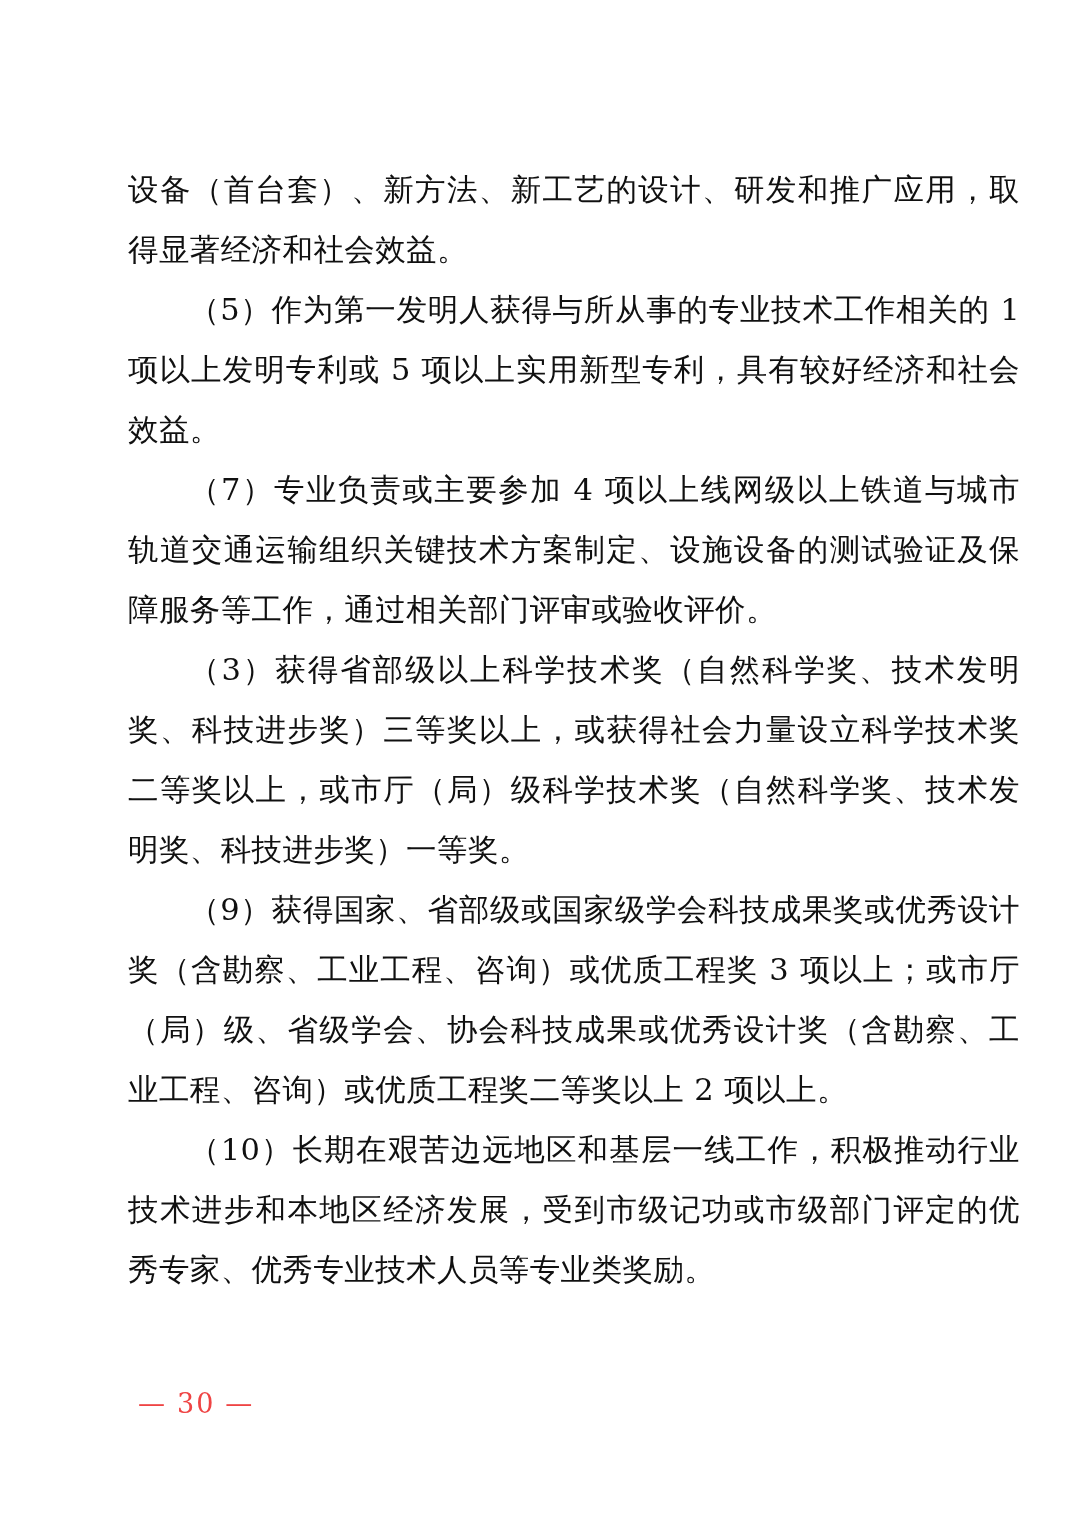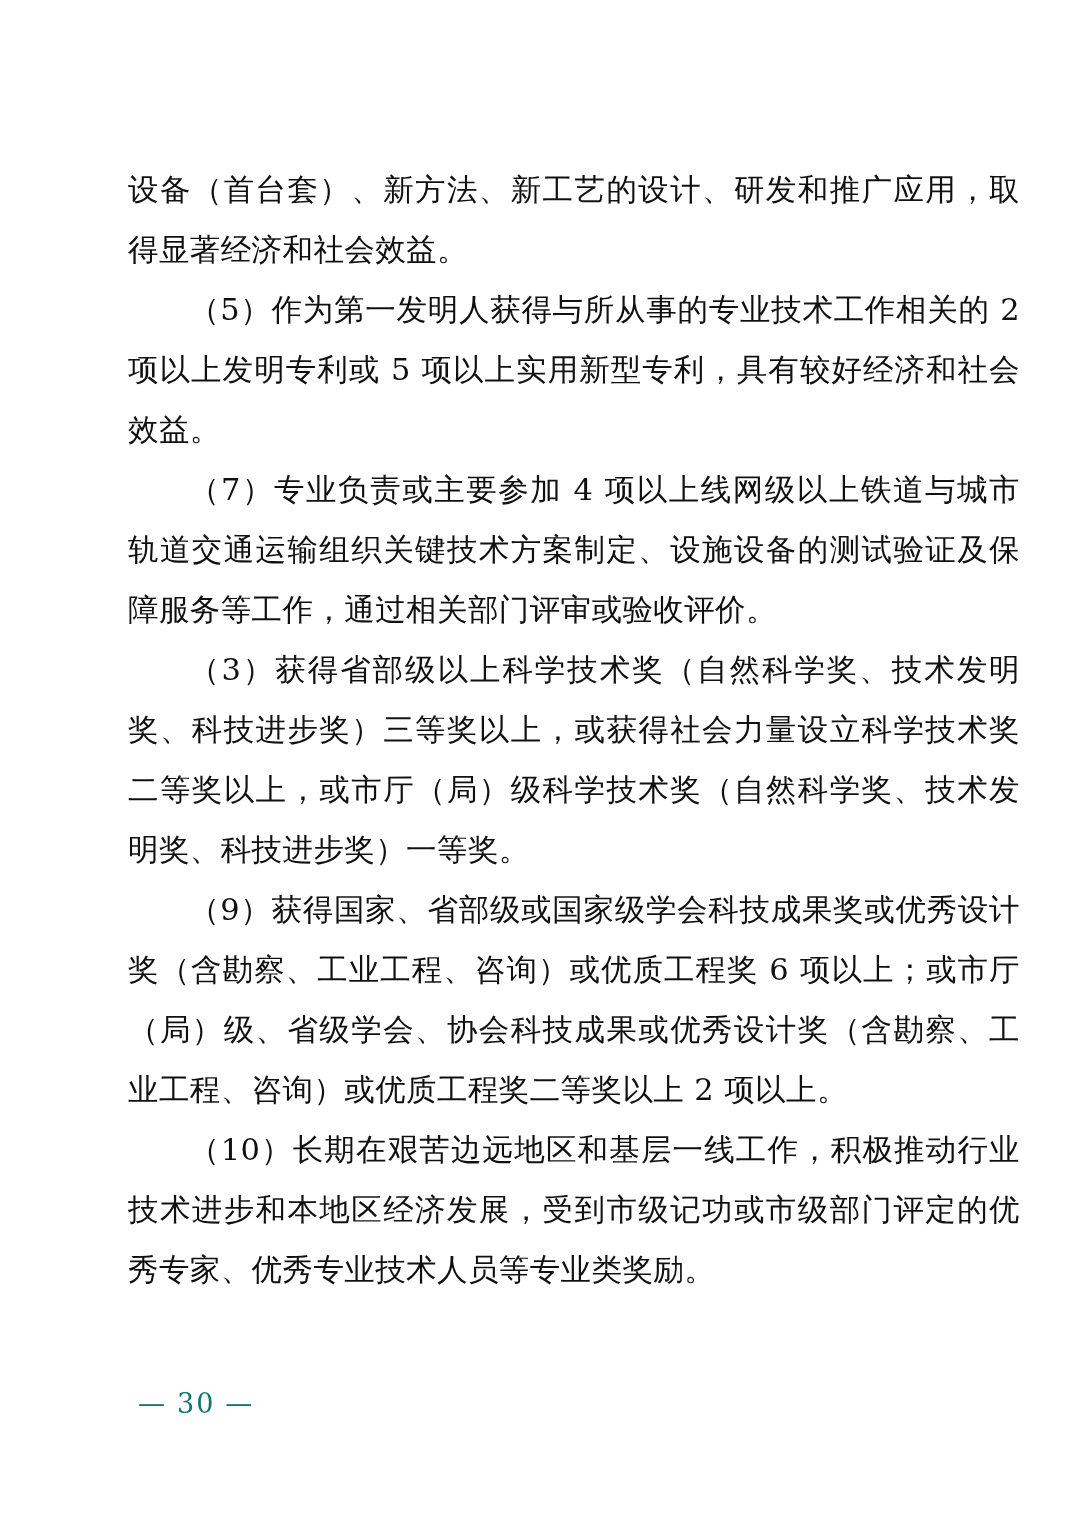--- a/index.html
+++ b/index.html
@@ -44,39 +44,39 @@
   }
   .page-number {
     position: absolute;
     left: 0;
     right: 0;
     bottom: 108px;
     text-align: left;
     padding-left: 128px;
     font-size: 27px;
     letter-spacing: 2px;
-    color: #0f766e;
+    color: #ef4444;
     font-family: "DejaVu Serif", "Liberation Serif", serif;
   }
   .page-number .dash {
     display: inline-block;
     padding: 0 10px;
   }
 </style>
 </head>
 <body>
 
 <div class="page">
 
   <div class="body-text">
     <p class="para">设备（首台套）、新方法、新工艺的设计、研发和推广应用，取得显著经济和社会效益。</p>
-    <p class="para indent">（5）作为第一发明人获得与所从事的专业技术工作相关的 2 项以上发明专利或 5 项以上实用新型专利，具有较好经济和社会效益。</p>
+    <p class="para indent">（5）作为第一发明人获得与所从事的专业技术工作相关的 1 项以上发明专利或 5 项以上实用新型专利，具有较好经济和社会效益。</p>
     <p class="para indent">（7）专业负责或主要参加 4 项以上线网级以上铁道与城市轨道交通运输组织关键技术方案制定、设施设备的测试验证及保障服务等工作，通过相关部门评审或验收评价。</p>
     <p class="para indent">（3）获得省部级以上科学技术奖（自然科学奖、技术发明奖、科技进步奖）三等奖以上，或获得社会力量设立科学技术奖二等奖以上，或市厅（局）级科学技术奖（自然科学奖、技术发明奖、科技进步奖）一等奖。</p>
-    <p class="para indent">（9）获得国家、省部级或国家级学会科技成果奖或优秀设计奖（含勘察、工业工程、咨询）或优质工程奖 6 项以上；或市厅（局）级、省级学会、协会科技成果或优秀设计奖（含勘察、工业工程、咨询）或优质工程奖二等奖以上 2 项以上。</p>
+    <p class="para indent">（9）获得国家、省部级或国家级学会科技成果奖或优秀设计奖（含勘察、工业工程、咨询）或优质工程奖 3 项以上；或市厅（局）级、省级学会、协会科技成果或优秀设计奖（含勘察、工业工程、咨询）或优质工程奖二等奖以上 2 项以上。</p>
     <p class="para indent">（10）长期在艰苦边远地区和基层一线工作，积极推动行业技术进步和本地区经济发展，受到市级记功或市级部门评定的优秀专家、优秀专业技术人员等专业类奖励。</p>
   </div>
 
   <div class="page-number">
     <span class="dash">—</span><span>30</span><span class="dash">—</span>
   </div>
 
 </div>
 
 </body></html>

